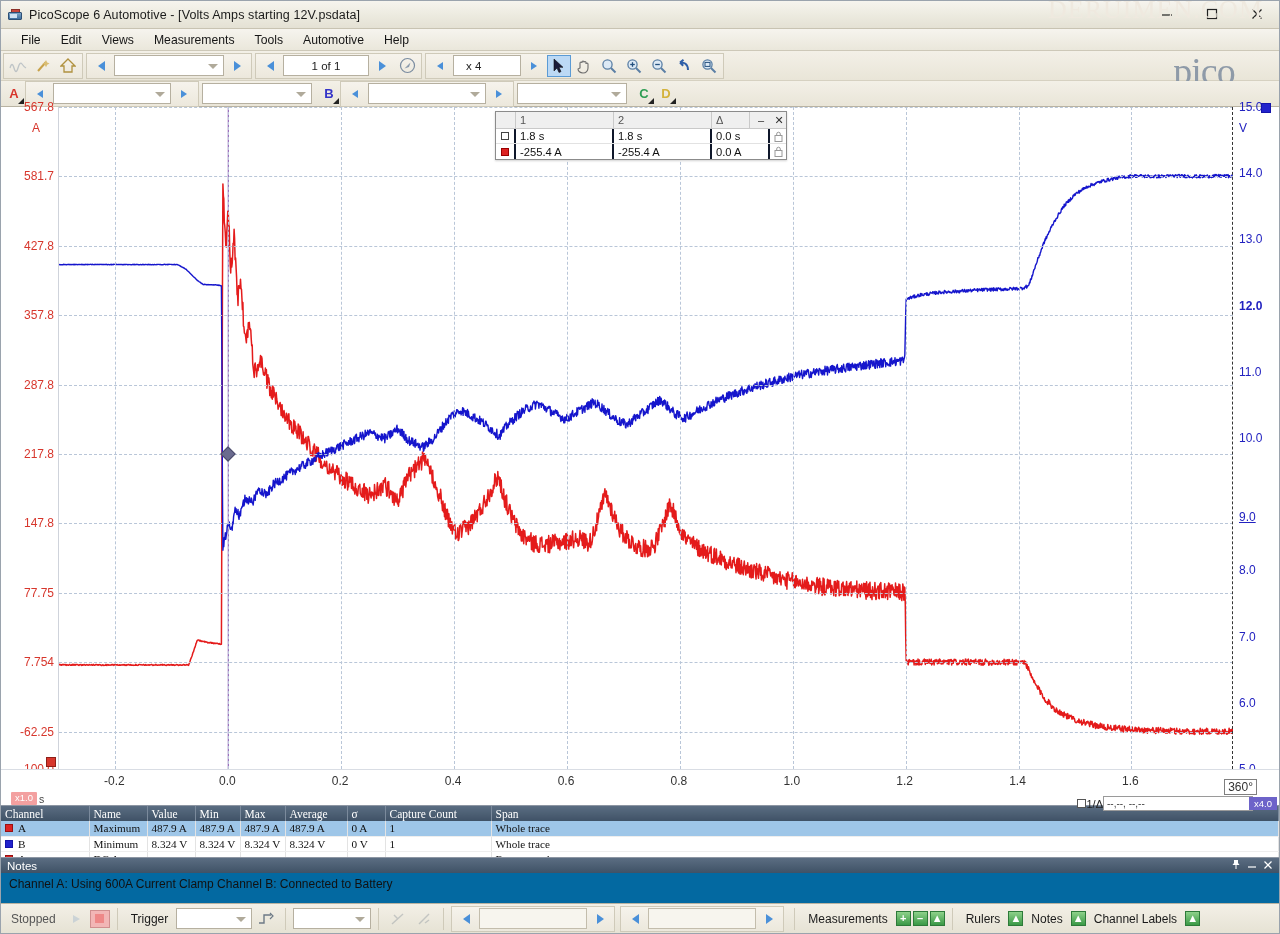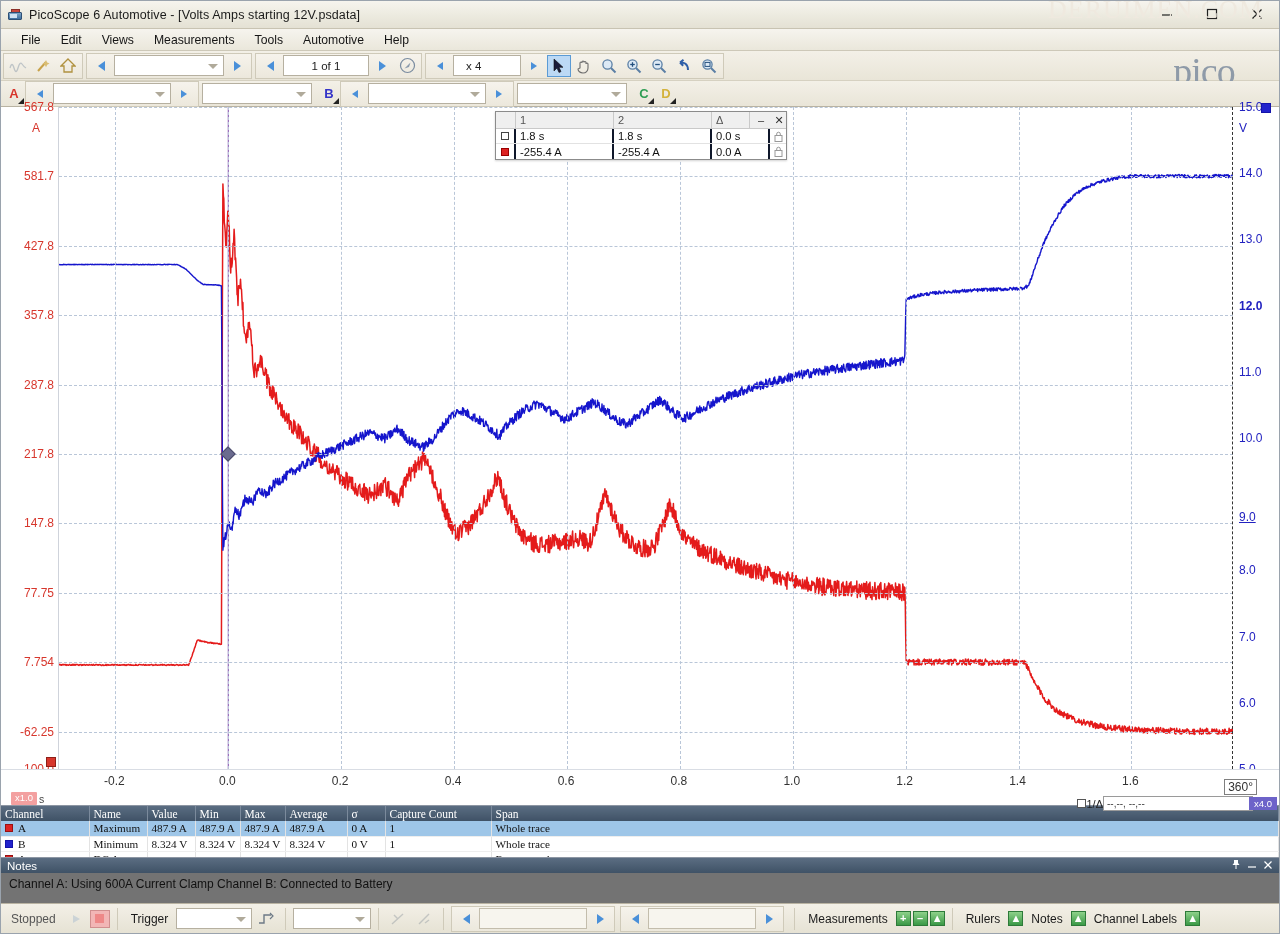--- a/index.html
+++ b/index.html
@@ -305,21 +305,21 @@
   }
   .notes-head {
     height:15px; background: linear-gradient(to bottom,#5b6d82,#3f5266);
     color:#fff; font-size:11.5px; padding:1px 6px;
     display:flex; align-items:center; position:relative;
   }
   .notes-head .hdr-tools {
     margin-left:auto; display:flex; gap:6px; align-items:center; font-size:11px;
   }
   .notes-body {
-    flex:1; font-size:12px; color:#111; padding:4px 8px; background:#737373;
+    flex:1; font-size:12px; color:#111; padding:4px 8px; background:#0369a1;
   }
 
   
   .statusbar {
     flex: 0 0 30px; height:30px;
     background: linear-gradient(to bottom,#f3f0e7,#e6e2d4);
     border-top:1px solid #b9b3a2;
     display:flex; align-items:center; gap:2px; padding: 0 4px;
   }
   .sb-sep { width:1px; height:22px; background:#cfcab9; margin:0 5px; }

